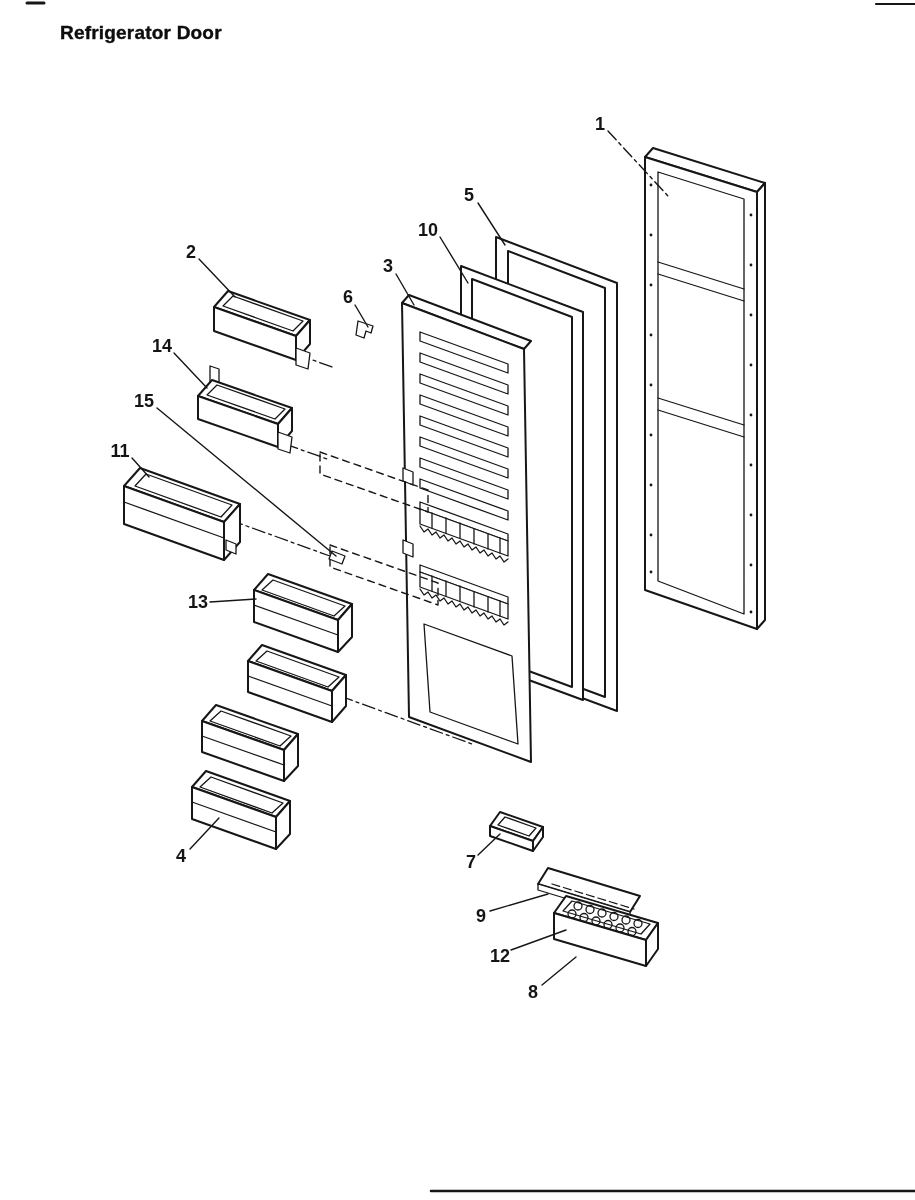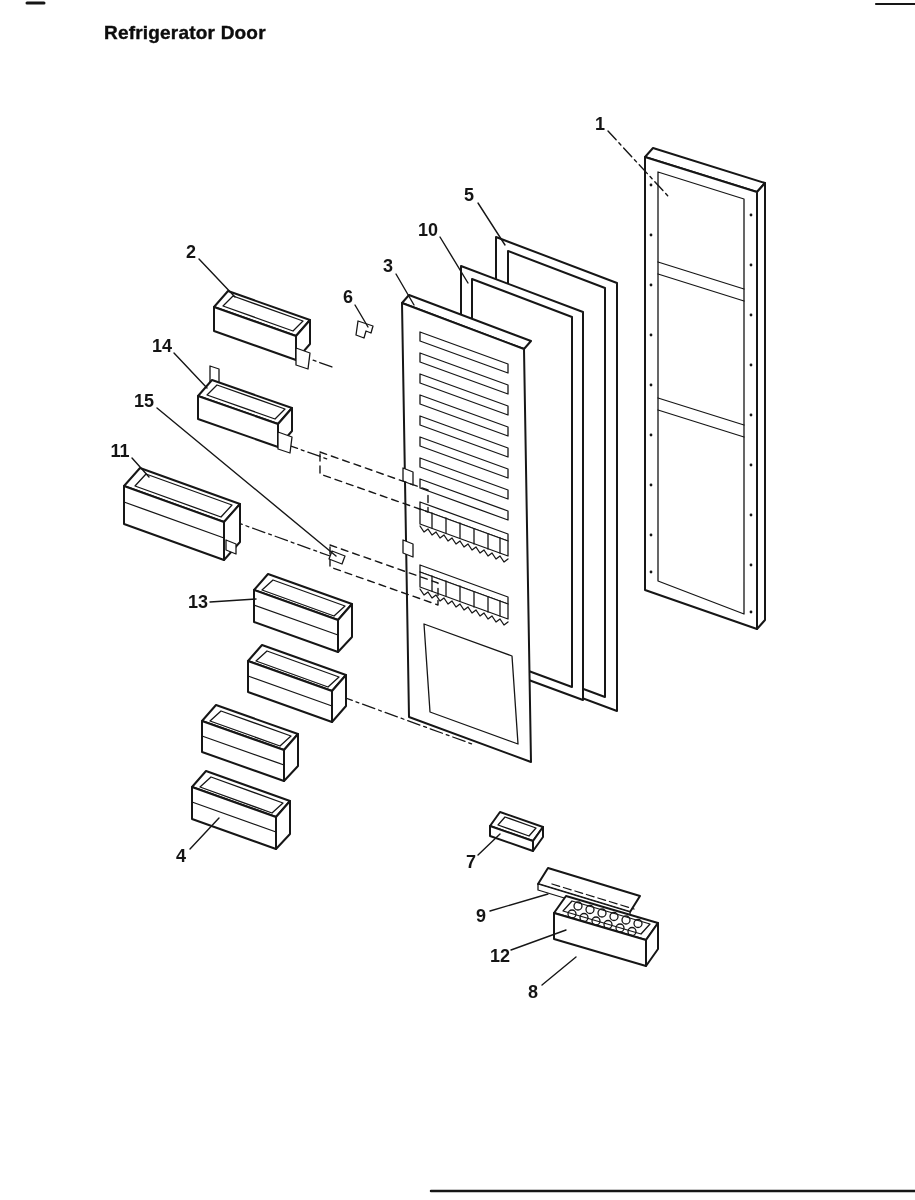--- a/index.html
+++ b/index.html
@@ -1,19 +1,19 @@
 <!DOCTYPE html>
 <html><head>
 <meta charset="utf-8">
 <style>
   html,body{margin:0;padding:0;background:#ffffff;}
   .page{position:relative;width:915px;height:1200px;background:#ffffff;overflow:hidden;
         font-family:"Liberation Sans",sans-serif;}
   .title{position:absolute;left:60px;top:22px;font-size:19px;font-weight:800;color:#0d0d0d;
-         letter-spacing:.2px;margin-left:44px;-webkit-text-stroke:.4px #0d0d0d;}
+         letter-spacing:.2px;-webkit-text-stroke:.4px #0d0d0d;}
   svg{position:absolute;left:0;top:0;}
   .ink{stroke:#161616;fill:none;stroke-width:2;stroke-linejoin:round;stroke-linecap:round;}
   .body{fill:#ffffff;}
   .thin{stroke-width:1.3;}
   .dot{fill:#161616;stroke:none;}
   .dashed{stroke-dasharray:7 5;stroke-width:1.4;}
   .cline{stroke-dasharray:13 4 3 4;stroke-width:1.3;}
   .leader{stroke-width:1.4;}
   text.part-num{font-family:"Liberation Sans",sans-serif;font-weight:700;font-size:18px;
                 fill:#141414;stroke:none;}

